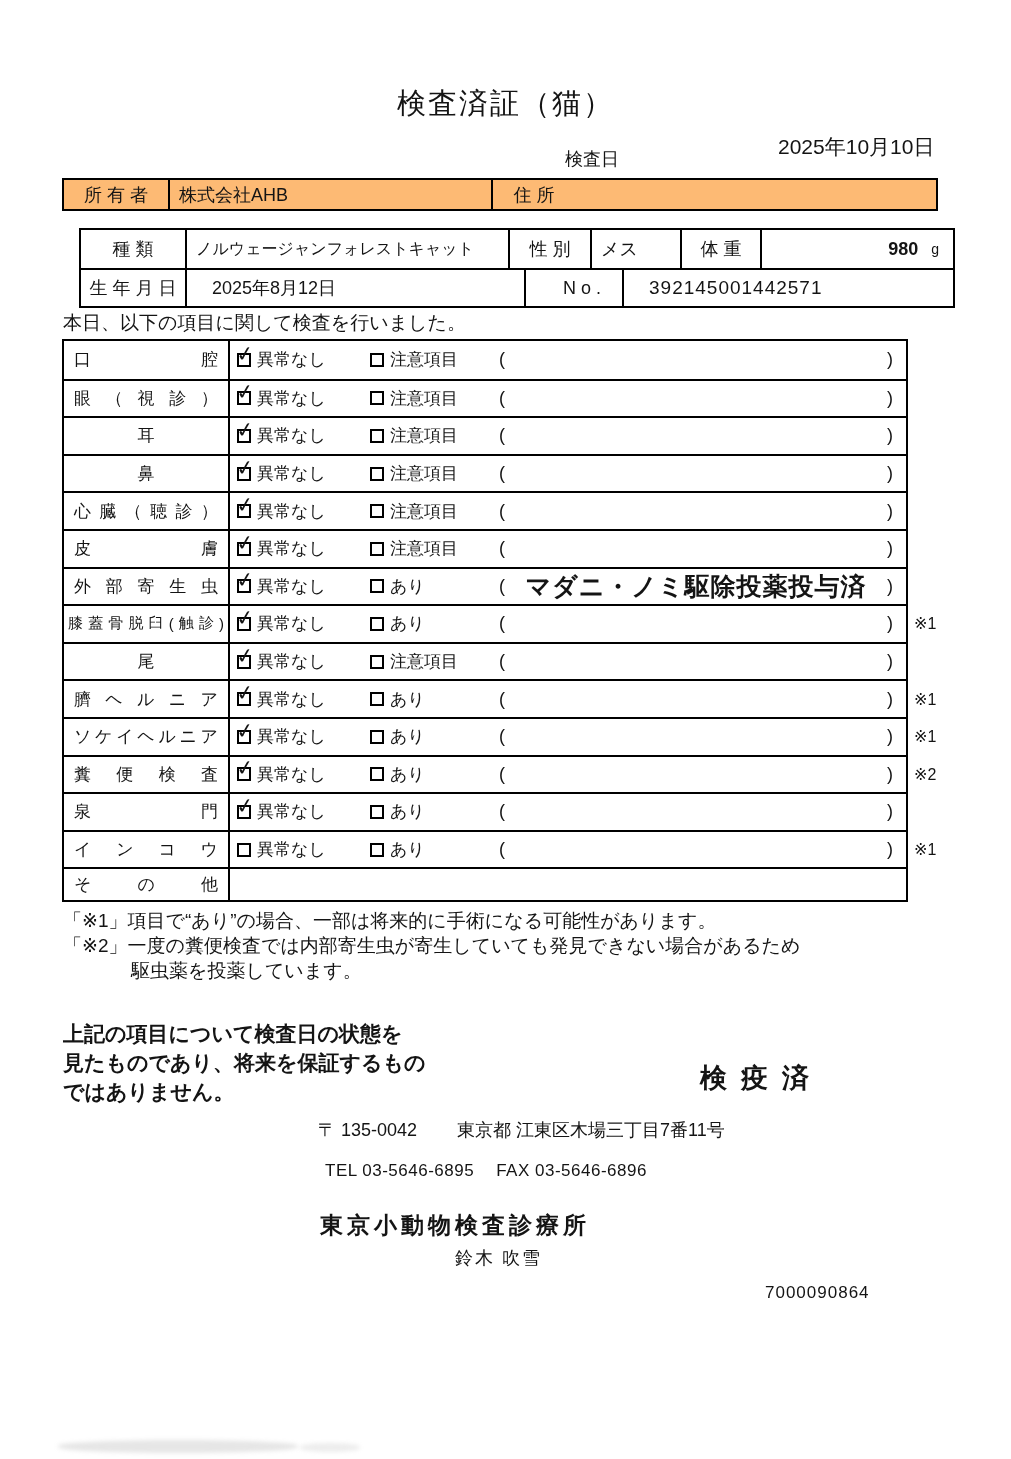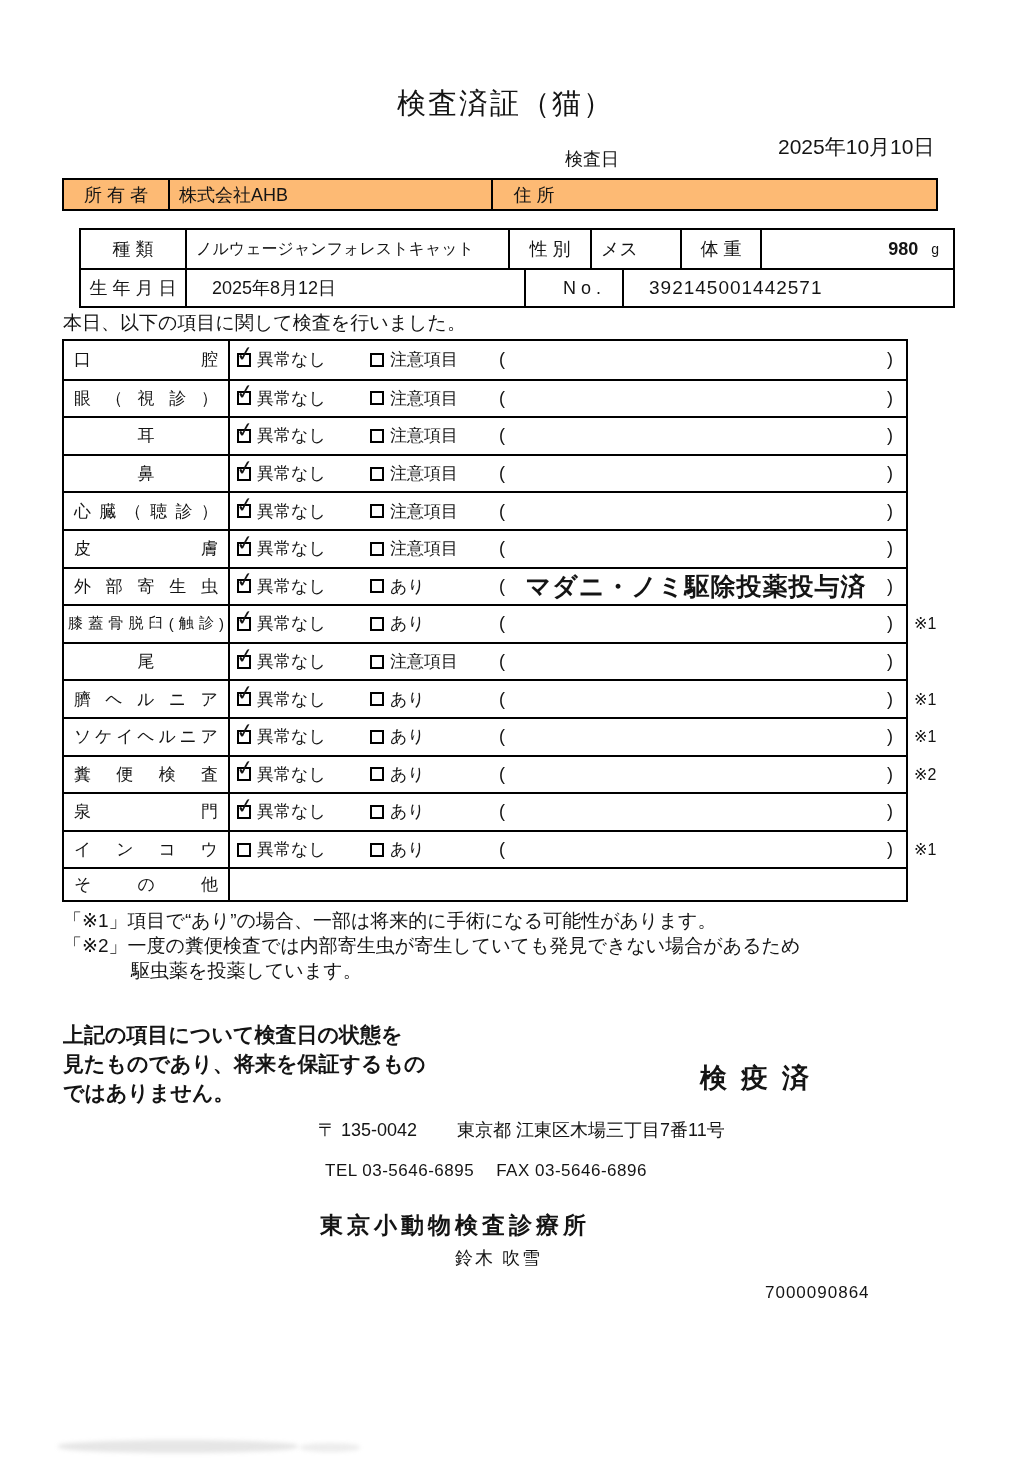--- a/index.html
+++ b/index.html
@@ -96,21 +96,21 @@
   }
 
   
   .footnotes { position:absolute; left:63px; top:908px; font-size:19px; line-height:25px; }
   .fn-line { white-space:nowrap; }
   .fn-line.indent { padding-left:68px; }
 
   
   .disclaimer {
     position:absolute; left:63px; top:1020px;
-    font-size:21px; font-weight:bold; line-height:29px; white-space:nowrap;
+    font-size:21px; font-weight:bold; line-height:29px; white-space:nowrap;font-family:Liberation Serif, serif;
   }
 
   
   .stamp {
     position:absolute; left:700px; top:1060px;
     font-size:27px; font-weight:bold; letter-spacing:14px; white-space:nowrap;
   }
 
   
   .postal-line { position:absolute; left:318px; top:1118px; font-size:18px; white-space:nowrap; }

